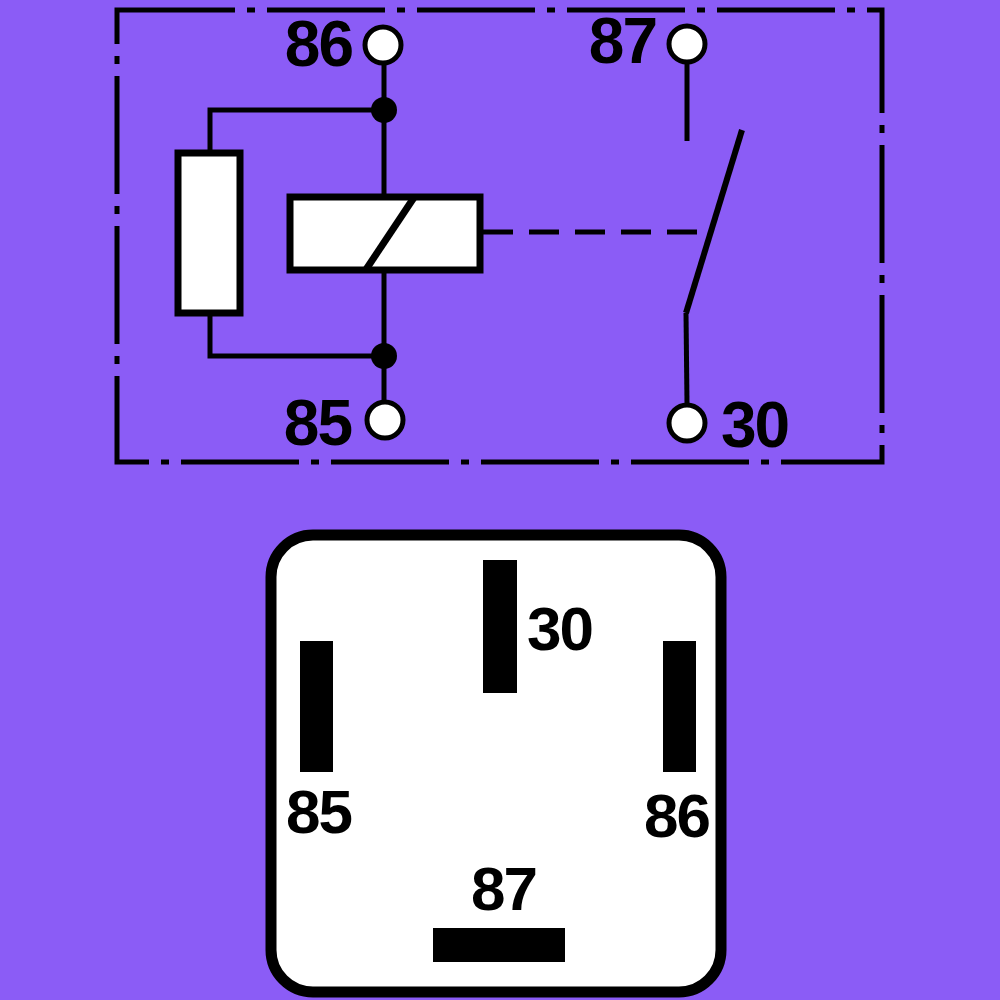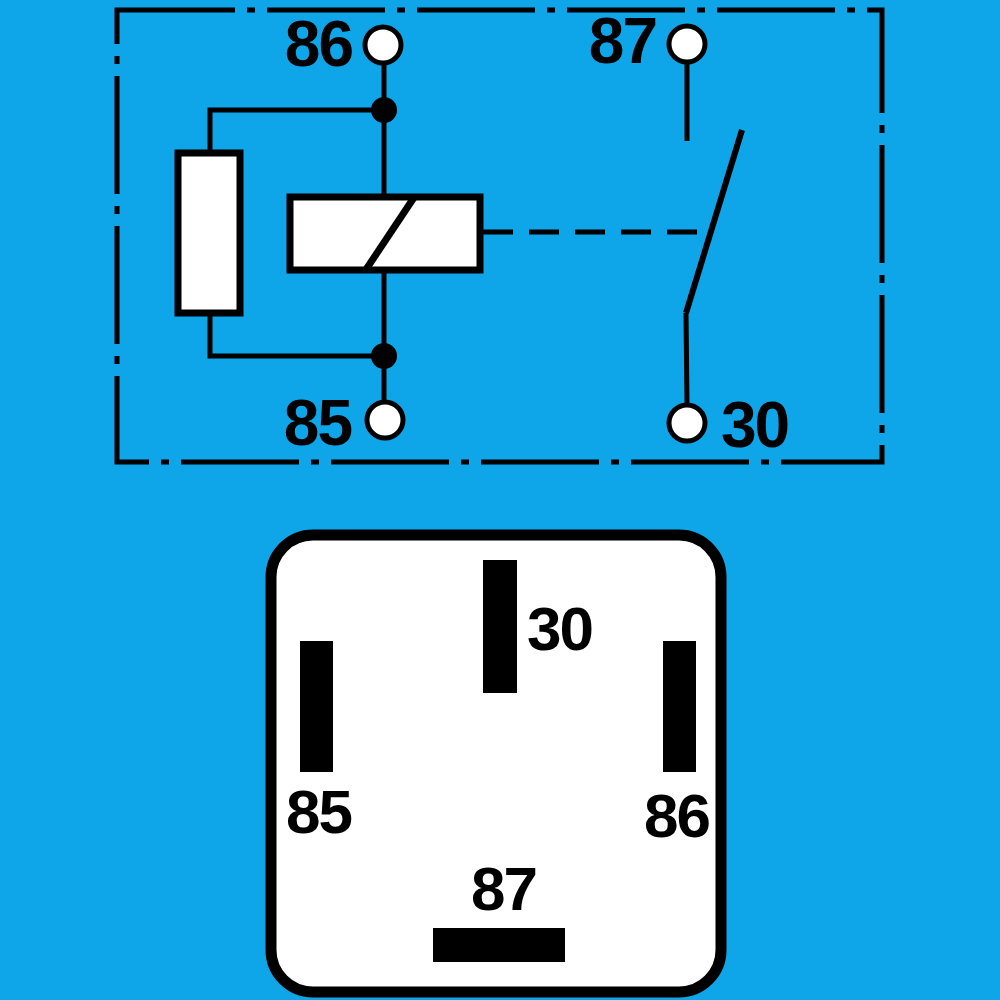--- a/index.html
+++ b/index.html
@@ -7,21 +7,21 @@
     padding: 0;
     width: 1000px;
     height: 1000px;
     background: #ffffff;
     overflow: hidden;
   }
   .stage {
     position: relative;
     width: 1000px;
     height: 1000px;
-    background: #0ea5e9;
+    background: #8b5cf6;
   }
   svg {
     display: block;
   }
   .pin-label {
     font-family: "Liberation Sans", sans-serif;
     font-weight: bold;
     font-size: 64px;
     letter-spacing: -2px;
     fill: #000000;

